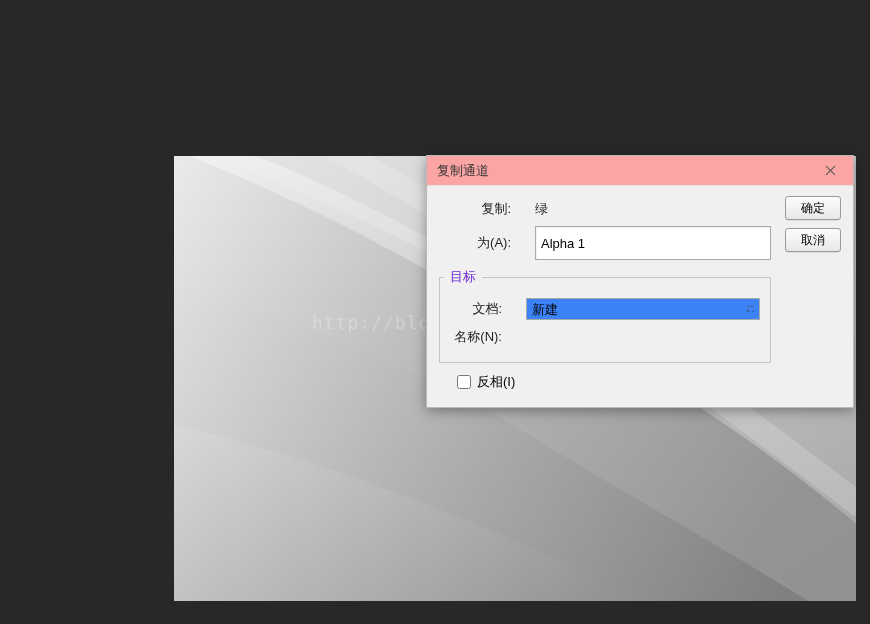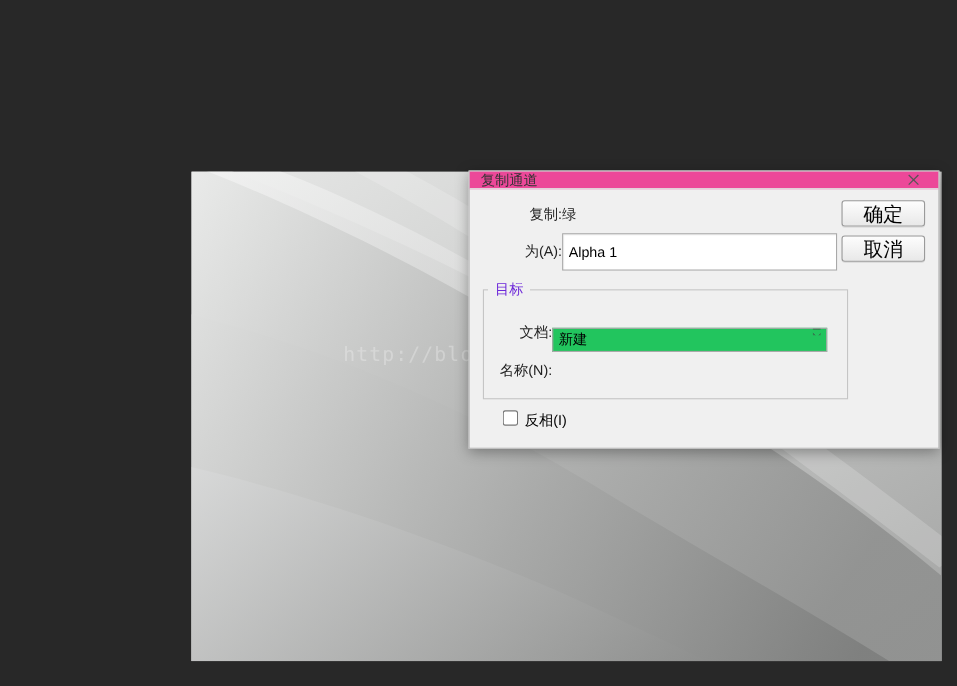--- a/index.html
+++ b/index.html
@@ -34,23 +34,23 @@
     top: 155px;
     width: 428px;
     background: #f0f0f0;
     border: 1px solid #b9b9b9;
     box-shadow: 0 3px 12px rgba(0,0,0,0.35);
   }
   .dialog-titlebar {
     display: flex;
     align-items: center;
     justify-content: space-between;
-    height: 16px;
+    height: 30px;
     padding: 0 6px 0 10px;
-    background: #ec4899;
+    background: #fca5a5;
     border-bottom: 1px solid #e0e0e0;
     font-size: 13px;
     color: #333;
   }
   .close-btn {
     width: 34px;
     height: 22px;
     display: flex;
     align-items: center;
     justify-content: center;
@@ -61,21 +61,21 @@
 
   .dialog-body {
     position: relative;
     padding: 10px 12px 14px 12px;
   }
 
   .row {
     display: flex;
     align-items: center;
     margin: 4px 0 8px 0;
-    gap: 0;
+    gap: 24px;
   }
   .row .label {
     width: 72px;
     text-align: right;
     color: #222;
   }
   .row .value-text { color: #222; }
 
   .text-input {
     flex: 1;
@@ -91,28 +91,27 @@
 
   .select-wrap {
     flex: 1;
     max-width: 250px;
     position: relative;
   }
   .select-wrap select {
     width: 100%;
     height: 22px;
     border: 1px solid #a9a9a9;
-    background: #22c55e;
+    background: #3b82f6;
     padding: 0 18px 0 5px;
     font-size: 13px;
-    font-family: Liberation Mono, monospace;
+    font-family: Liberation Serif, serif;
     appearance: none;
     -webkit-appearance: none;
     cursor: pointer;
-    margin-top: 14px;
   }
   .select-wrap::after {
     content: "";
     position: absolute;
     right: 6px;
     top: 50%;
     pointer-events: none;
     width: 7px; height: 7px;
     transform: translateY(-60%);
     background:
@@ -127,43 +126,44 @@
     margin: 6px 0 10px 0;
     padding: 8px 10px 8px 4px;
   }
   .fieldset-legend {
     padding: 0 6px;
     color: #6d28d9;
   }
 
   .checkbox-row {
     display: flex;
+    align-items: center;
     gap: 6px;
     margin: 4px 0 2px 18px;
   }
   .checkbox-row input[type=checkbox] {
     width: 14px;
     height: 14px;
     cursor: pointer;
   }
 
   .button-col {
     position: absolute;
     right: 12px;
     top: 10px;
     display: flex;
     flex-direction: column;
     gap: 8px;
   }
   .ps-button {
-    width: 76px;
+    width: 56px;
     height: 24px;
     border: 1px solid #9a9a9a;
     background: linear-gradient(#fdfdfd,#e8e8e8);
-    font-size: 18px;
+    font-size: 12px;
     font-family: Liberation Mono, monospace;
     cursor: pointer;
     border-radius: 3px;
     box-shadow: 0 1px 0 rgba(0,0,0,0.08);
   }
 
   .left-area { width: 332px; }
 </style>
 </head>
 <body>

